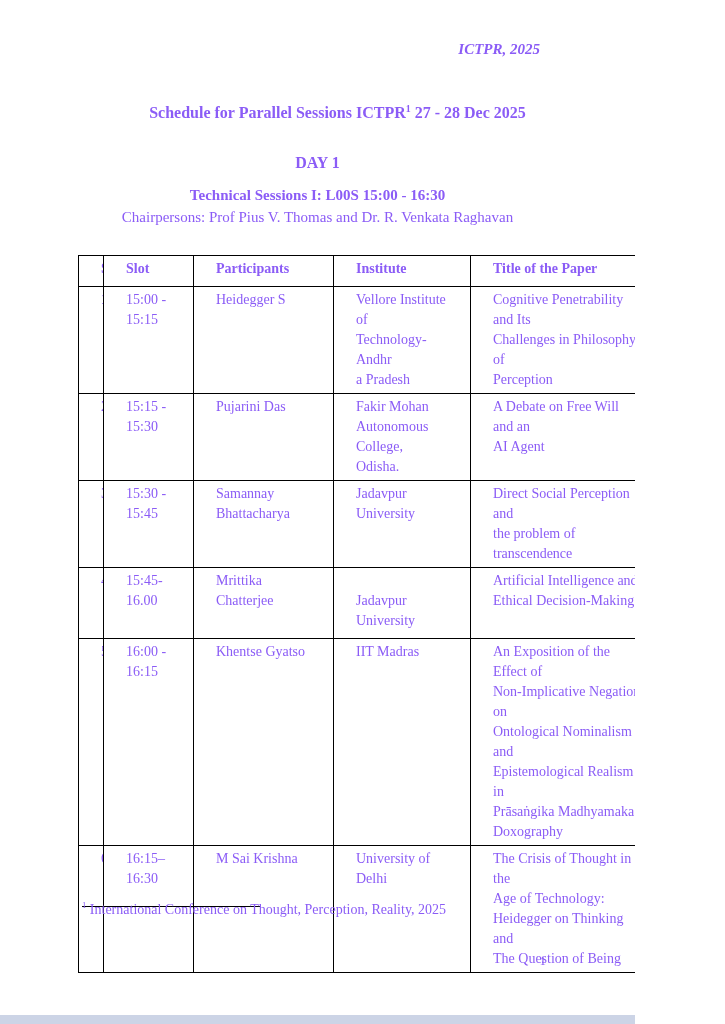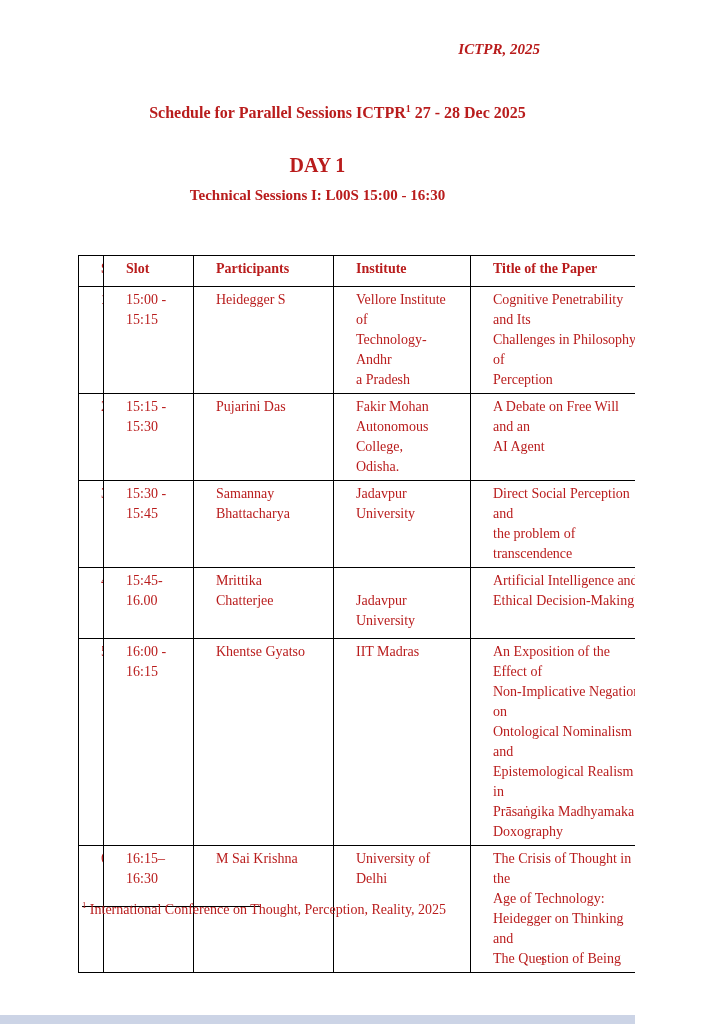--- a/index.html
+++ b/index.html
@@ -1,21 +1,21 @@
 <!DOCTYPE html>
 <html><head>
 <meta charset="utf-8">
 <style>
   html, body { margin: 0; padding: 0; background: #ffffff; }
   .page {
     position: relative;
     width: 635px;
     height: 1024px;
     background: #ffffff;
-    color: #b91c1c;
+    color: #8b5cf6;
     font-family: "Liberation Serif", serif;
     overflow: hidden;
   }
   .corner-header {
     position: absolute;
     top: 41px;
     right: 95px;
     font-size: 15px;
     font-weight: bold;
     font-style: italic;
@@ -30,21 +30,21 @@
     font-weight: bold;
     margin-left: 20px;
   }
   sup { font-size: 0.62em; vertical-align: super; line-height: 0; }
   .day-heading {
     position: absolute;
     top: 154px;
     left: 0;
     width: 100%;
     text-align: center;
-    font-size: 20px;
+    font-size: 16px;
     font-weight: bold;
   }
   .session-block {
     position: absolute;
     top: 186px;
     left: 0;
     width: 100%;
     text-align: center;
     font-size: 15px;
     line-height: 18px;
@@ -112,20 +112,21 @@
 <div class="page">
 
   <div class="corner-header">ICTPR, 2025</div>
 
   <div class="doc-title"><span>Schedule for Parallel Sessions ICTPR</span><sup>1</sup><span> 27 - 28 Dec 2025</span></div>
 
   <div class="day-heading">DAY 1</div>
 
   <div class="session-block">
     <div class="session-title">Technical Sessions I: L00S 15:00 - 16:30</div>
+    <div>Chairpersons: Prof Pius V. Thomas and Dr. R. Venkata Raghavan</div>
   </div>
 
   <table class="schedule-table">
     <colgroup>
       <col style="width:25px">
       <col style="width:90px">
       <col style="width:140px">
       <col style="width:137px">
       <col style="width:194px">
     </colgroup>

